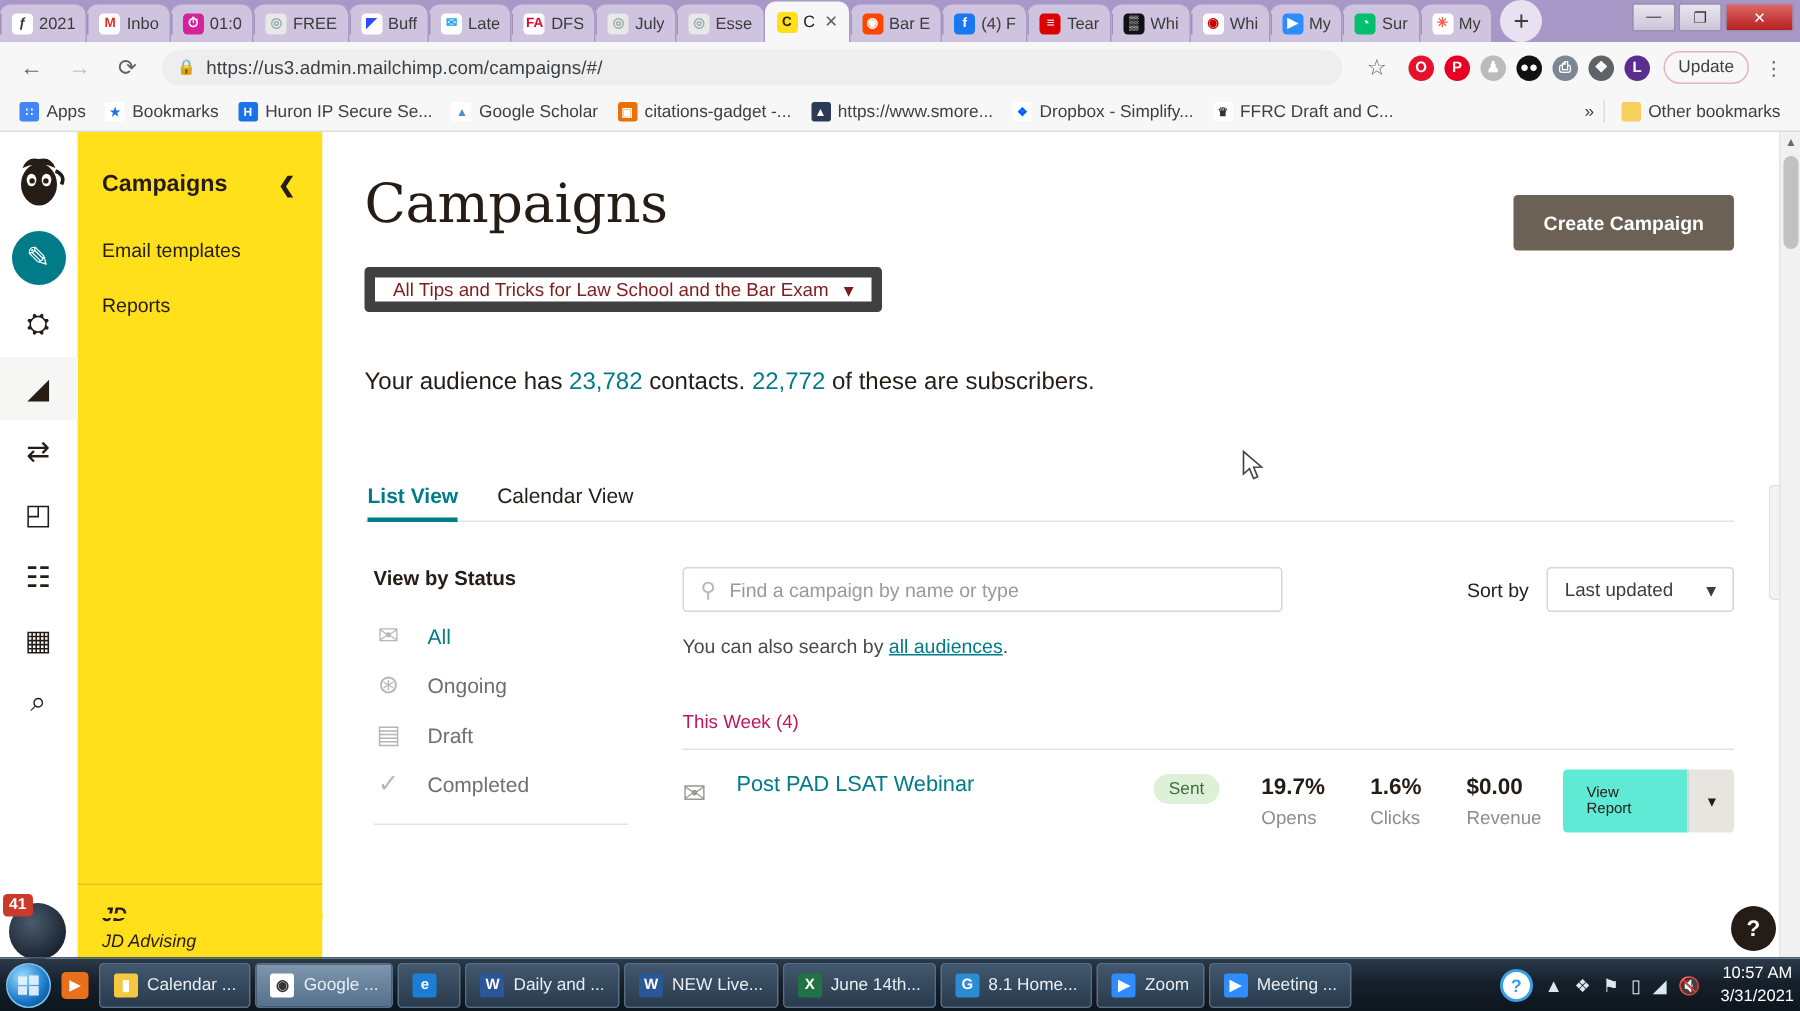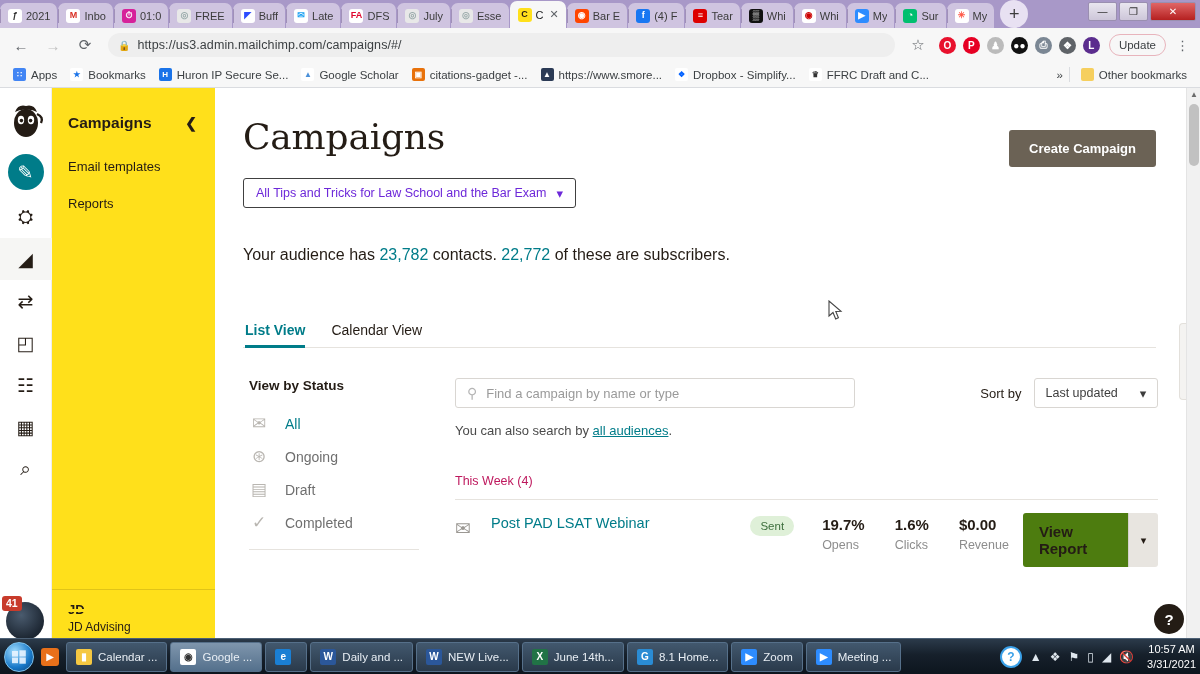--- a/index.html
+++ b/index.html
@@ -148,20 +148,21 @@
     font-size: 15.5px; color: #241c15; font-weight: bold;
   }
   .subnav-collapse { font-size: 14px; color:#241c15; }
   .subnav-item {
     padding: 11px 16px; font-size: 13px; color: #241c15;
   }
   .subnav-item.active { background: rgba(0,0,0,.055); }
   .subnav-foot {
     margin-top: auto; border-top: 1px solid rgba(0,0,0,.12);
     padding: 12px 16px 14px;
+    font-style: italic;
   }
   .subnav-foot .nm { font-size: 13px; color:#241c15; font-weight: bold; }
   .subnav-foot .org { font-size: 12px; color:#241c15; margin-top: 3px;}
 
   .content {
     flex: 1; position: relative; overflow: hidden;
     padding: 0 0 0 0; background: #fff;
   }
   .content-inner { padding: 28px 44px 0 28px; position: relative; }
 
@@ -170,23 +171,23 @@
     font-family: "DejaVu Serif", serif; font-size: 36px;
     color: #241c15; font-weight: normal; letter-spacing: -.2px;
   }
   .btn-primary {
     background: #6b6255; color: #fff; border: none;
     padding: 11px 20px; font-size: 13px; font-weight: bold;
     border-radius: 3px; margin-top: 14px;
   }
   .label-sm { font-size: 13.5px; color: #241c15; margin-top: 26px; }
   .select-box {
-    margin-top: 11px; height: 30px; border: 1px solid #404040;
+    margin-top: 11px; height: 30px; border: 7px solid #404040;
     border-radius: 3px; display: inline-flex; align-items: center;
-    padding: 0 12px; gap: 10px; font-size: 12.5px; color: #6d28d9;
+    padding: 0 12px; gap: 10px; font-size: 12.5px; color: #7f1d1d;
     background: #fff;
   }
   .audience-line {
     margin-top: 38px; font-size: 16px; color: #241c15;
   }
   .teal { color: #007c89; }
 
   .tabs-row {
     margin-top: 58px; display: flex; gap: 26px;
     border-bottom: 1px solid #e6e3de; padding-left: 2px;
@@ -244,21 +245,21 @@
     background: #dff0d8; color: #3d6e3d; font-size: 11.5px;
     border-radius: 10px; padding: 3px 10px; margin-top: 1px;
     height: 20px; display: inline-flex; align-items: center;
   }
   .stats { display: flex; gap: 30px; margin-left: 14px; margin-top: 1px; }
   .stat { text-align: left; }
   .stat .v { font-size: 15px; font-weight: bold; color: #241c15; }
   .stat .k { font-size: 12.5px; color: #8d8d8d; margin-top: 5px;}
   .report-grp { margin-left: auto; display: flex; margin-top: -2px; }
   .btn-report {
-    background: #4d7c0f; color: #241c15; font-size: 15px; font-weight: bold;
+    background: #5eead4; color: #241c15; font-size: 10px; font-weight: normal;
     padding: 10px 16px; border-radius: 3px 0 0 3px;
   }
   .btn-caret {
     background: #e8e5e0; color: #241c15; font-size: 11px;
     padding: 10px 12px; border-radius: 0 3px 3px 0;
     border-left: 1px solid #d5d1cb; display: flex; align-items: center;
   }
 
   .feedback-tab {
     position: absolute; right: 0; top: 235px;

